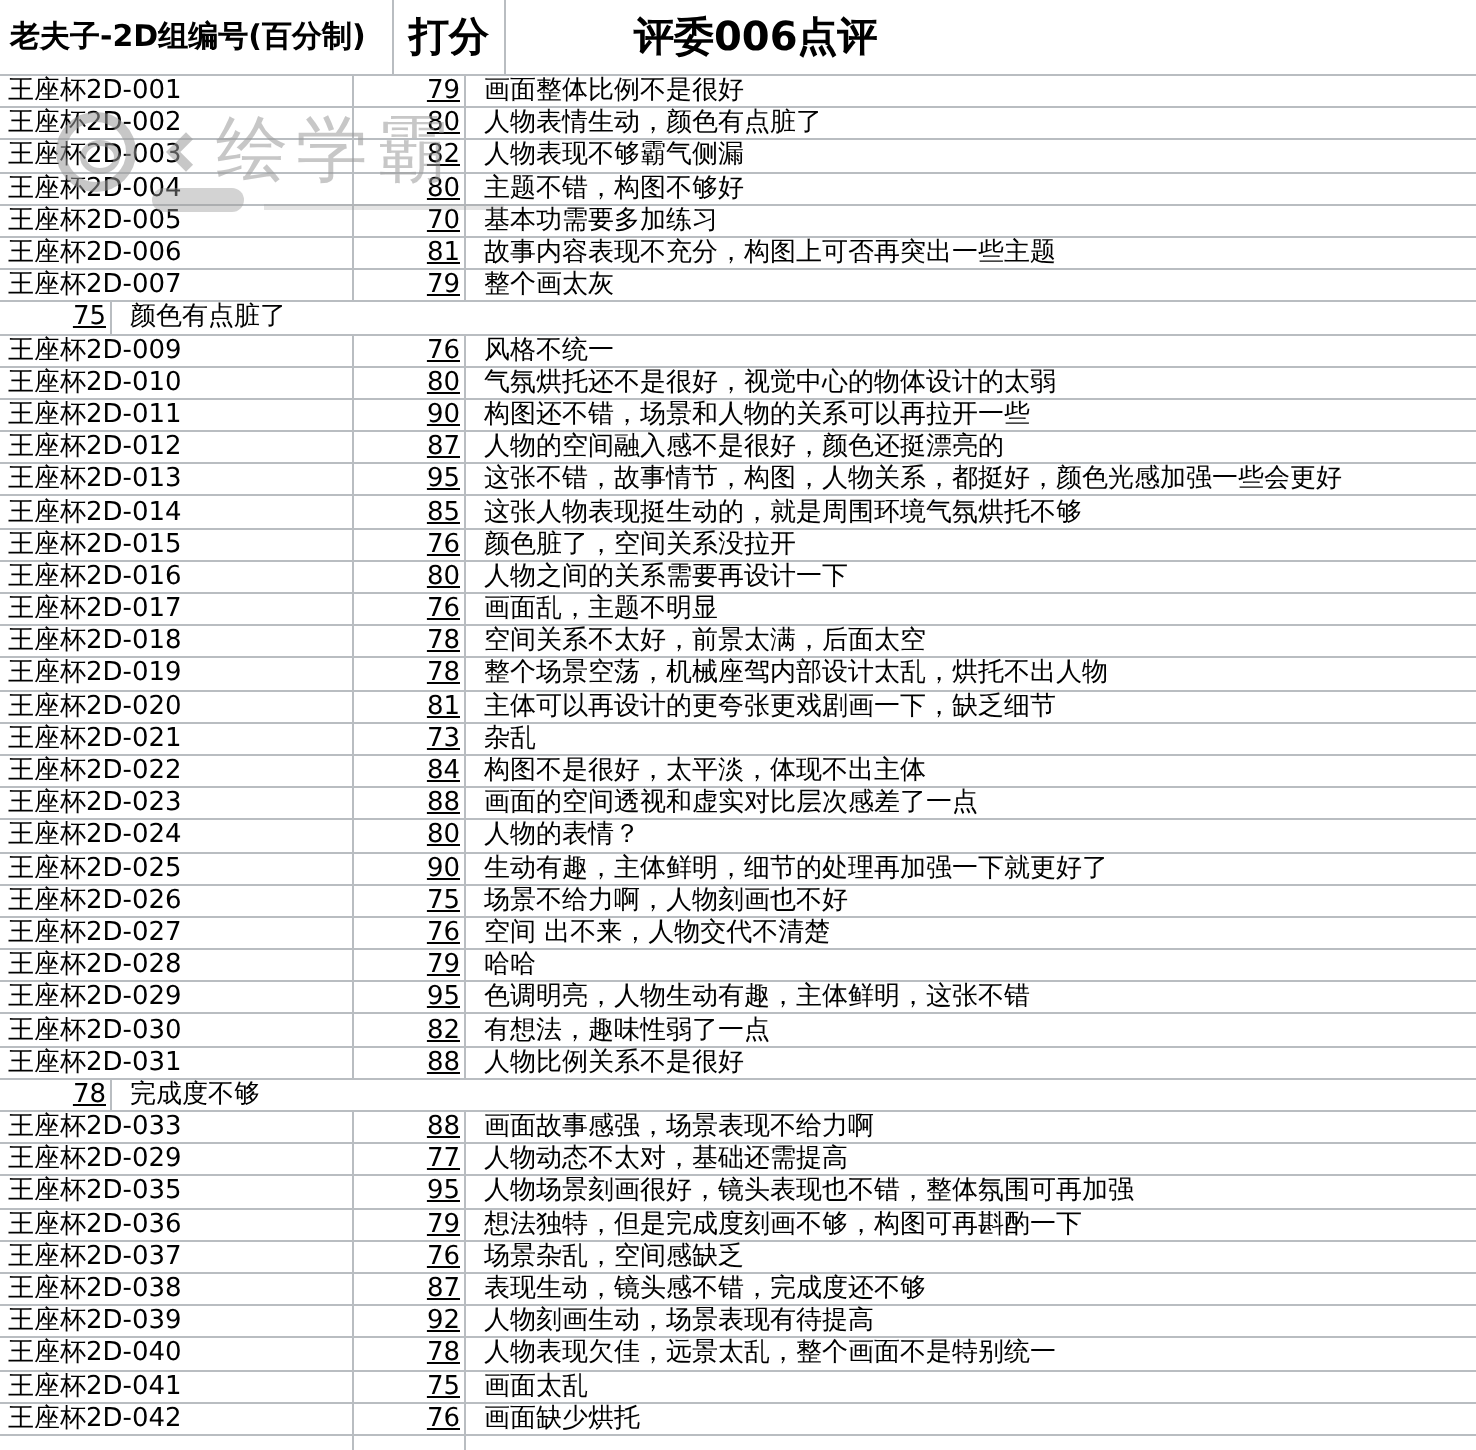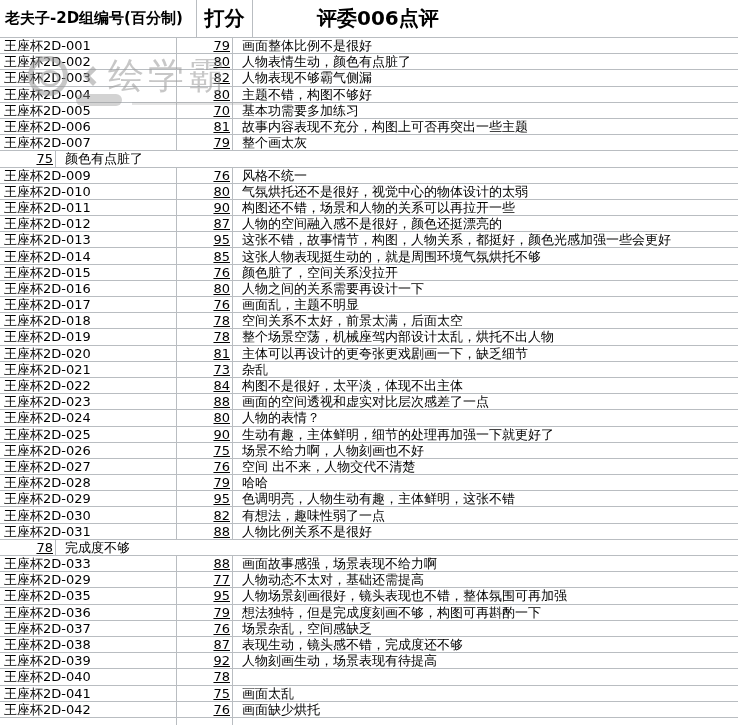--- a/index.html
+++ b/index.html
@@ -285,20 +285,21 @@
 
   <div class="row">
     <div class="cell c-id">王座杯2D-039</div>
     <div class="cell c-score">92</div>
     <div class="cell c-comment">人物刻画生动，场景表现有待提高</div>
   </div>
 
   <div class="row">
     <div class="cell c-id">王座杯2D-040</div>
     <div class="cell c-score">78</div>
+    <div class="cell c-comment">人物表现欠佳，远景太乱，整个画面不是特别统一</div>
   </div>
 
   <div class="row">
     <div class="cell c-id">王座杯2D-041</div>
     <div class="cell c-score">75</div>
     <div class="cell c-comment">画面太乱</div>
   </div>
 
   <div class="row">
     <div class="cell c-id">王座杯2D-042</div>

